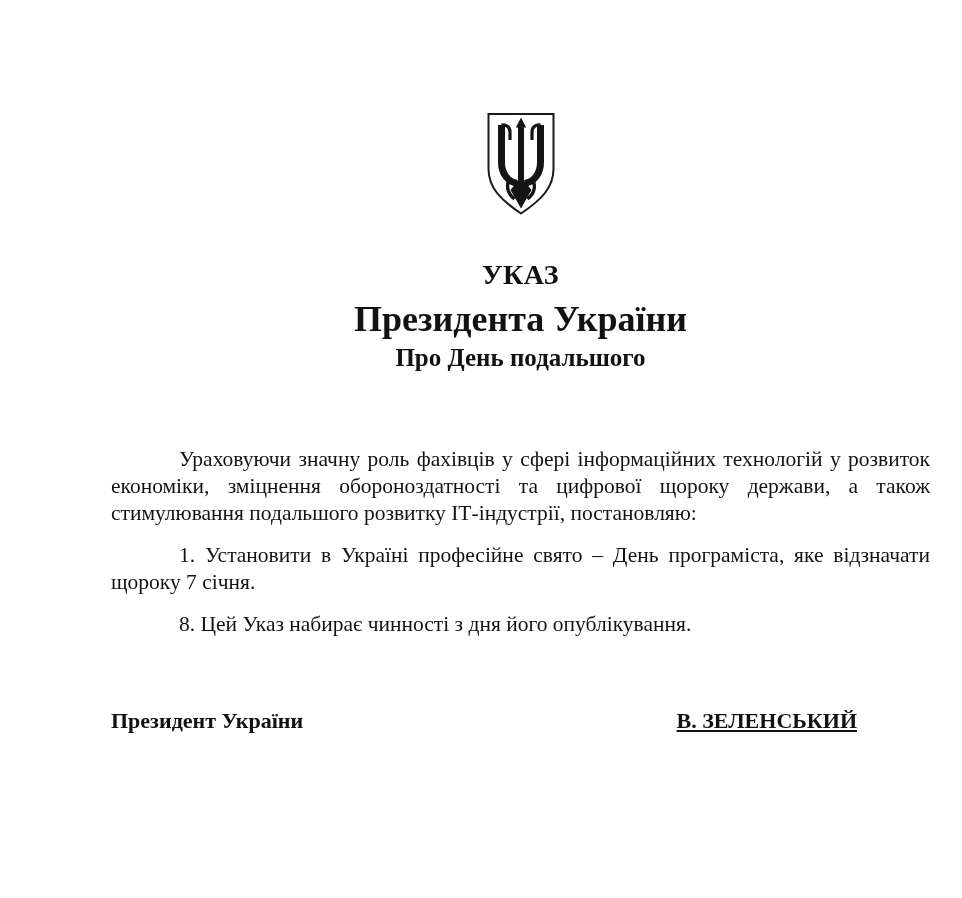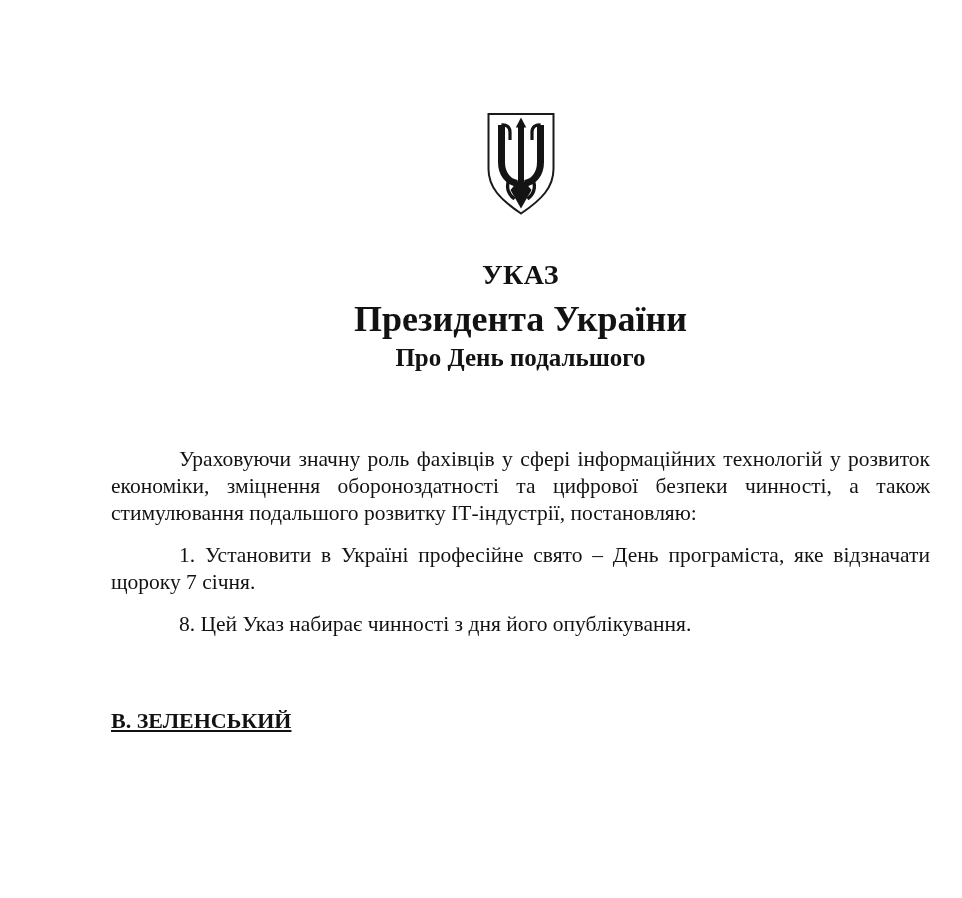--- a/index.html
+++ b/index.html
@@ -106,23 +106,24 @@
       </span>
     </div>
 
     <div class="title-block">
       <div class="title-line1">УКАЗ</div>
       <div class="title-line2">Президента України</div>
       <div class="title-subject">Про День подальшого</div>
     </div>
 
     <div class="body-block">
-      <p>Ураховуючи значну роль фахівців у сфері інформаційних технологій у розвиток економіки, зміцнення обороноздатності та цифрової безпеки чинності, а також стимулювання подальшого розвитку ІТ-індустрії, постановляю:</p>
+      <p>Ураховуючи значну роль фахівців у сфері інформаційних технологій у розвиток економіки, зміцнення обороноздатності та цифрової щороку держави, а також стимулювання подальшого розвитку ІТ-індустрії, постановляю:</p>
       <p>1. Установити в Україні професійне свято – День програміста, яке відзначати щороку 7 січня.</p>
       <p>8. Цей Указ набирає чинності з дня його опублікування.</p>
     </div>
 
     <div class="signature-row">
+      <span class="signature-role">Президент України</span>
       <span class="signature-name">В. ЗЕЛЕНСЬКИЙ</span>
     </div>
 
   </div>
 </div>
 
 </body></html>

